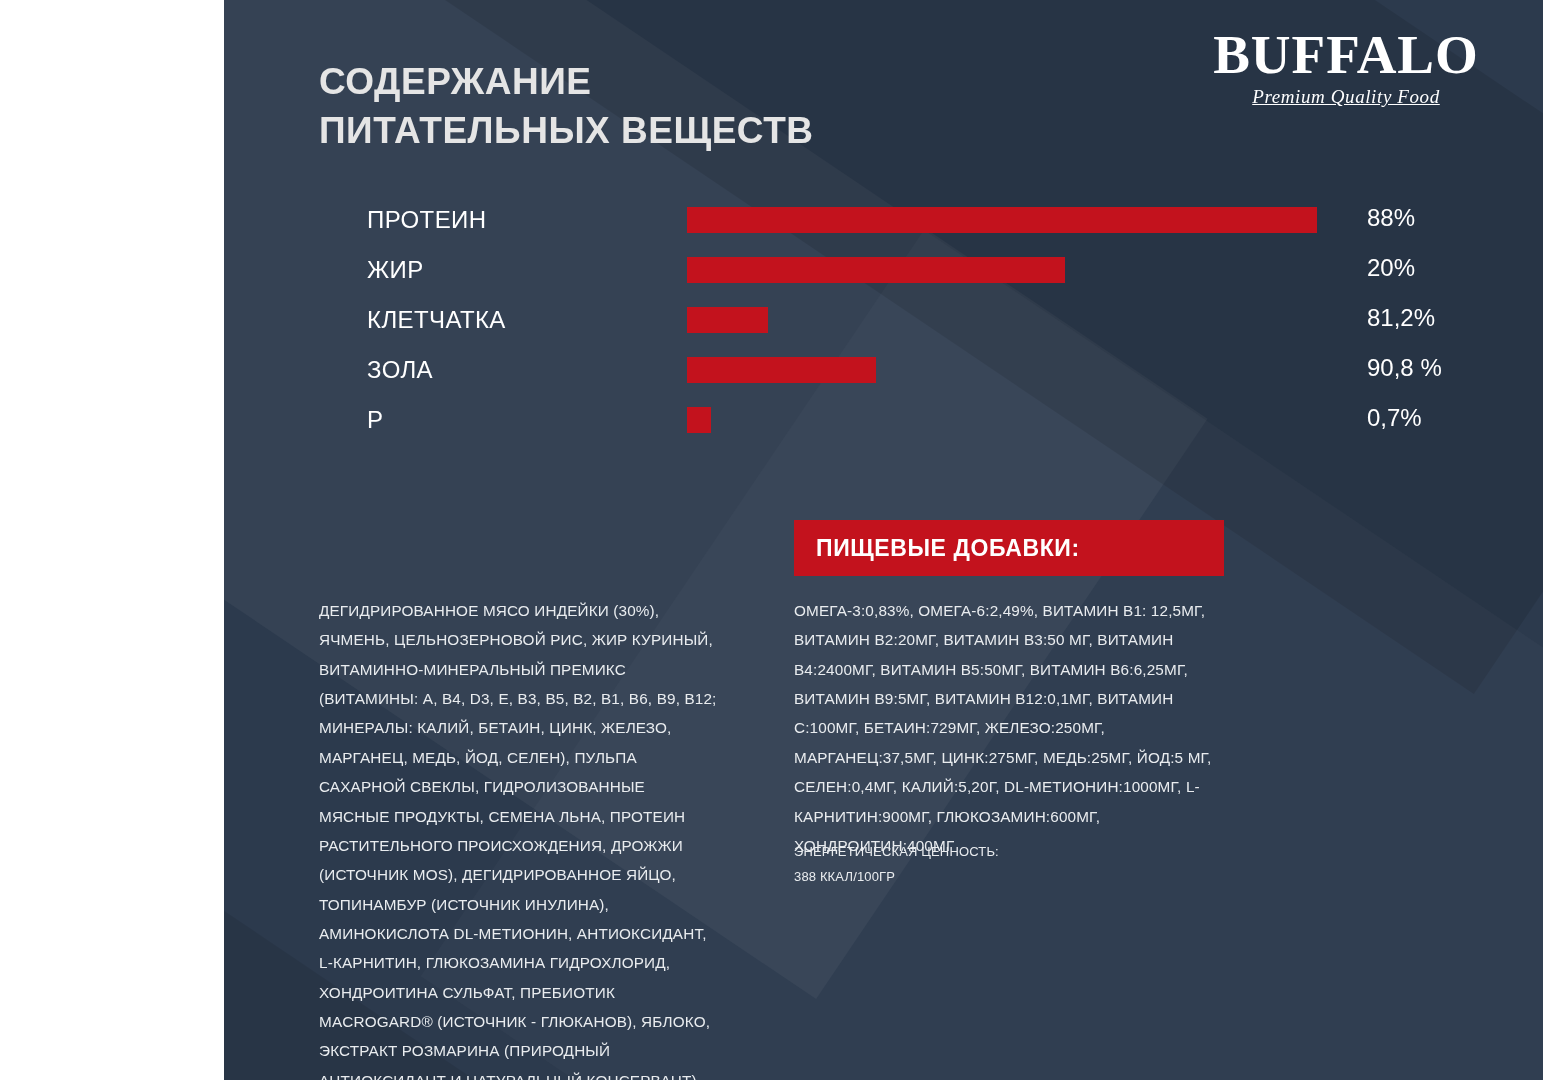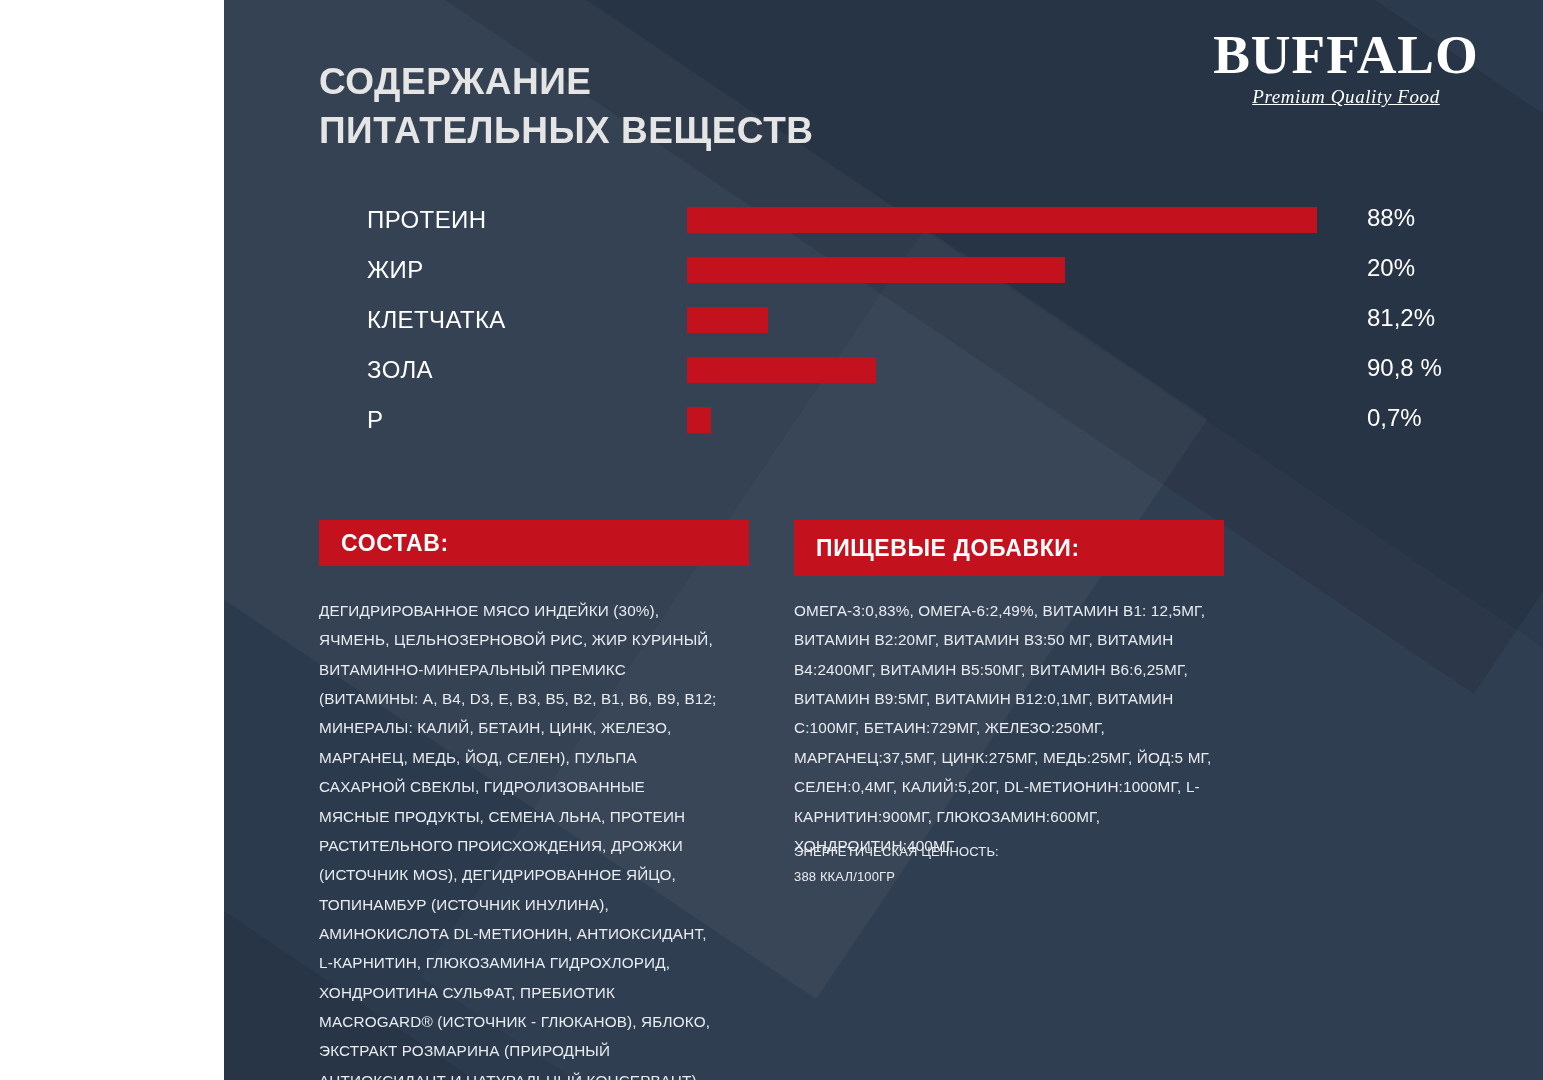--- a/index.html
+++ b/index.html
@@ -252,23 +252,20 @@
           </div>
           <div class="bar-row">
             <div class="bar-label">P</div>
             <div class="bar-track">
               <div class="bar-fill" style="width: 24px; background: rgb(195, 18, 29);"></div>
             </div>
             <div class="bar-value">0,7%</div>
           </div>
         </div>
 
-      <div class="sec-head left">
-        <span>СОСТАВ:</span>
-      </div>
       <div class="body-text left">ДЕГИДРИРОВАННОЕ МЯСО ИНДЕЙКИ (30%), ЯЧМЕНЬ, ЦЕЛЬНОЗЕРНОВОЙ РИС, ЖИР КУРИНЫЙ, ВИТАМИННО-МИНЕРАЛЬНЫЙ ПРЕМИКС (ВИТАМИНЫ: A, B4, D3, E, B3, B5, B2, B1, B6, B9, B12; МИНЕРАЛЫ: КАЛИЙ, БЕТАИН, ЦИНК, ЖЕЛЕЗО, МАРГАНЕЦ, МЕДЬ, ЙОД, СЕЛЕН), ПУЛЬПА САХАРНОЙ СВЕКЛЫ, ГИДРОЛИЗОВАННЫЕ МЯСНЫЕ ПРОДУКТЫ, СЕМЕНА ЛЬНА, ПРОТЕИН РАСТИТЕЛЬНОГО ПРОИСХОЖДЕНИЯ, ДРОЖЖИ (ИСТОЧНИК MOS), ДЕГИДРИРОВАННОЕ ЯЙЦО, ТОПИНАМБУР (ИСТОЧНИК ИНУЛИНА), АМИНОКИСЛОТА DL-МЕТИОНИН, АНТИОКСИДАНТ, L-КАРНИТИН, ГЛЮКОЗАМИНА ГИДРОХЛОРИД, ХОНДРОИТИНА СУЛЬФАТ, ПРЕБИОТИК MACROGARD® (ИСТОЧНИК  - ГЛЮКАНОВ), ЯБЛОКО, ЭКСТРАКТ РОЗМАРИНА (ПРИРОДНЫЙ АНТИОКСИДАНТ И НАТУРАЛЬНЫЙ КОНСЕРВАНТ), ЭКСТРАКТ ФЕНХЕЛЯ (ИСТОЧНИК ВИТАМИНОВ, МИКРО- И МАКРОЭЛЕМЕНТОВ), ЭКСТРАКТ МОРСКИХ ВОДОРОСЛЕЙ (ФУКУС), ЭКСТРАКТ ЮККИ ШИДИГЕРА</div>
 
       <div class="sec-head right">
         <span>ПИЩЕВЫЕ ДОБАВКИ:</span>
       </div>
       <div class="body-text right">ОМЕГА-3:0,83%, ОМЕГА-6:2,49%, ВИТАМИН B1: 12,5МГ, ВИТАМИН B2:20МГ, ВИТАМИН B3:50 МГ, ВИТАМИН B4:2400МГ, ВИТАМИН B5:50МГ, ВИТАМИН B6:6,25МГ, ВИТАМИН B9:5МГ, ВИТАМИН B12:0,1МГ, ВИТАМИН C:100МГ, БЕТАИН:729МГ, ЖЕЛЕЗО:250МГ, МАРГАНЕЦ:37,5МГ, ЦИНК:275МГ, МЕДЬ:25МГ, ЙОД:5 МГ, СЕЛЕН:0,4МГ, КАЛИЙ:5,20Г, DL-МЕТИОНИН:1000МГ, L-КАРНИТИН:900МГ, ГЛЮКОЗАМИН:600МГ, ХОНДРОИТИН:400МГ</div>
 
       <div class="energy" id="energy">
           <div>ЭНЕРГЕТИЧЕСКАЯ ЦЕННОСТЬ:</div>
           <div>388 ККАЛ/100ГР</div>

